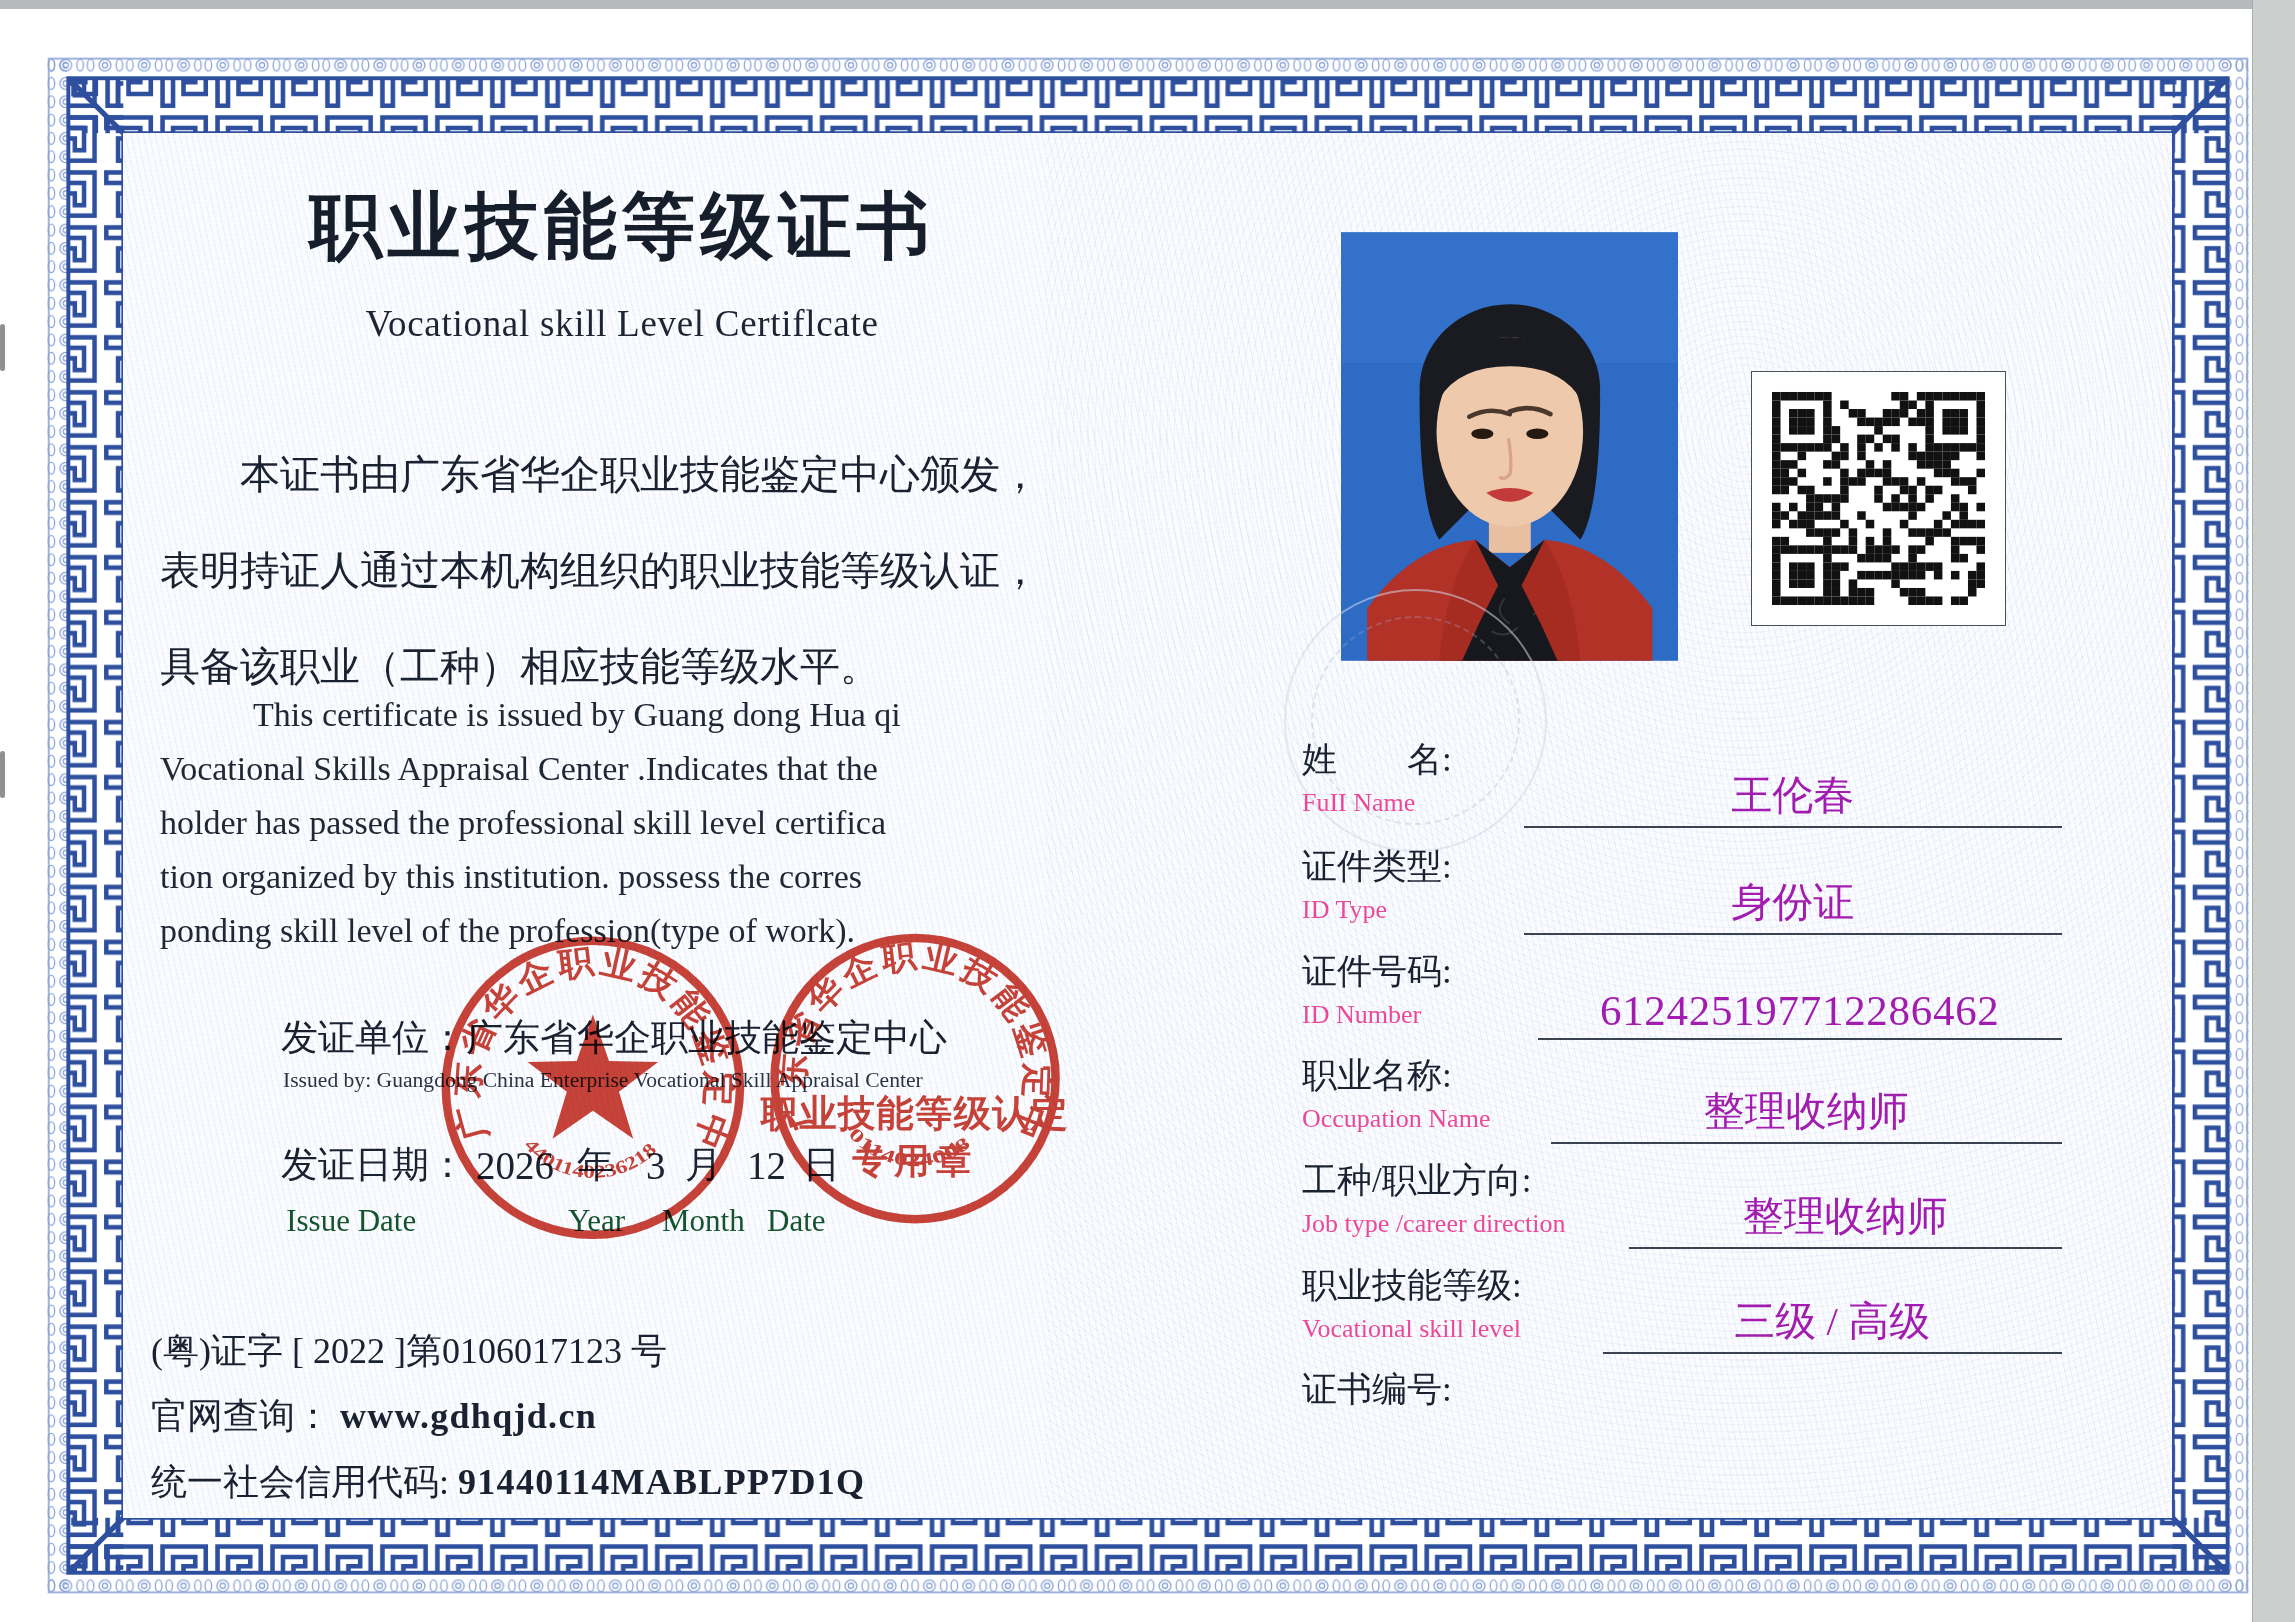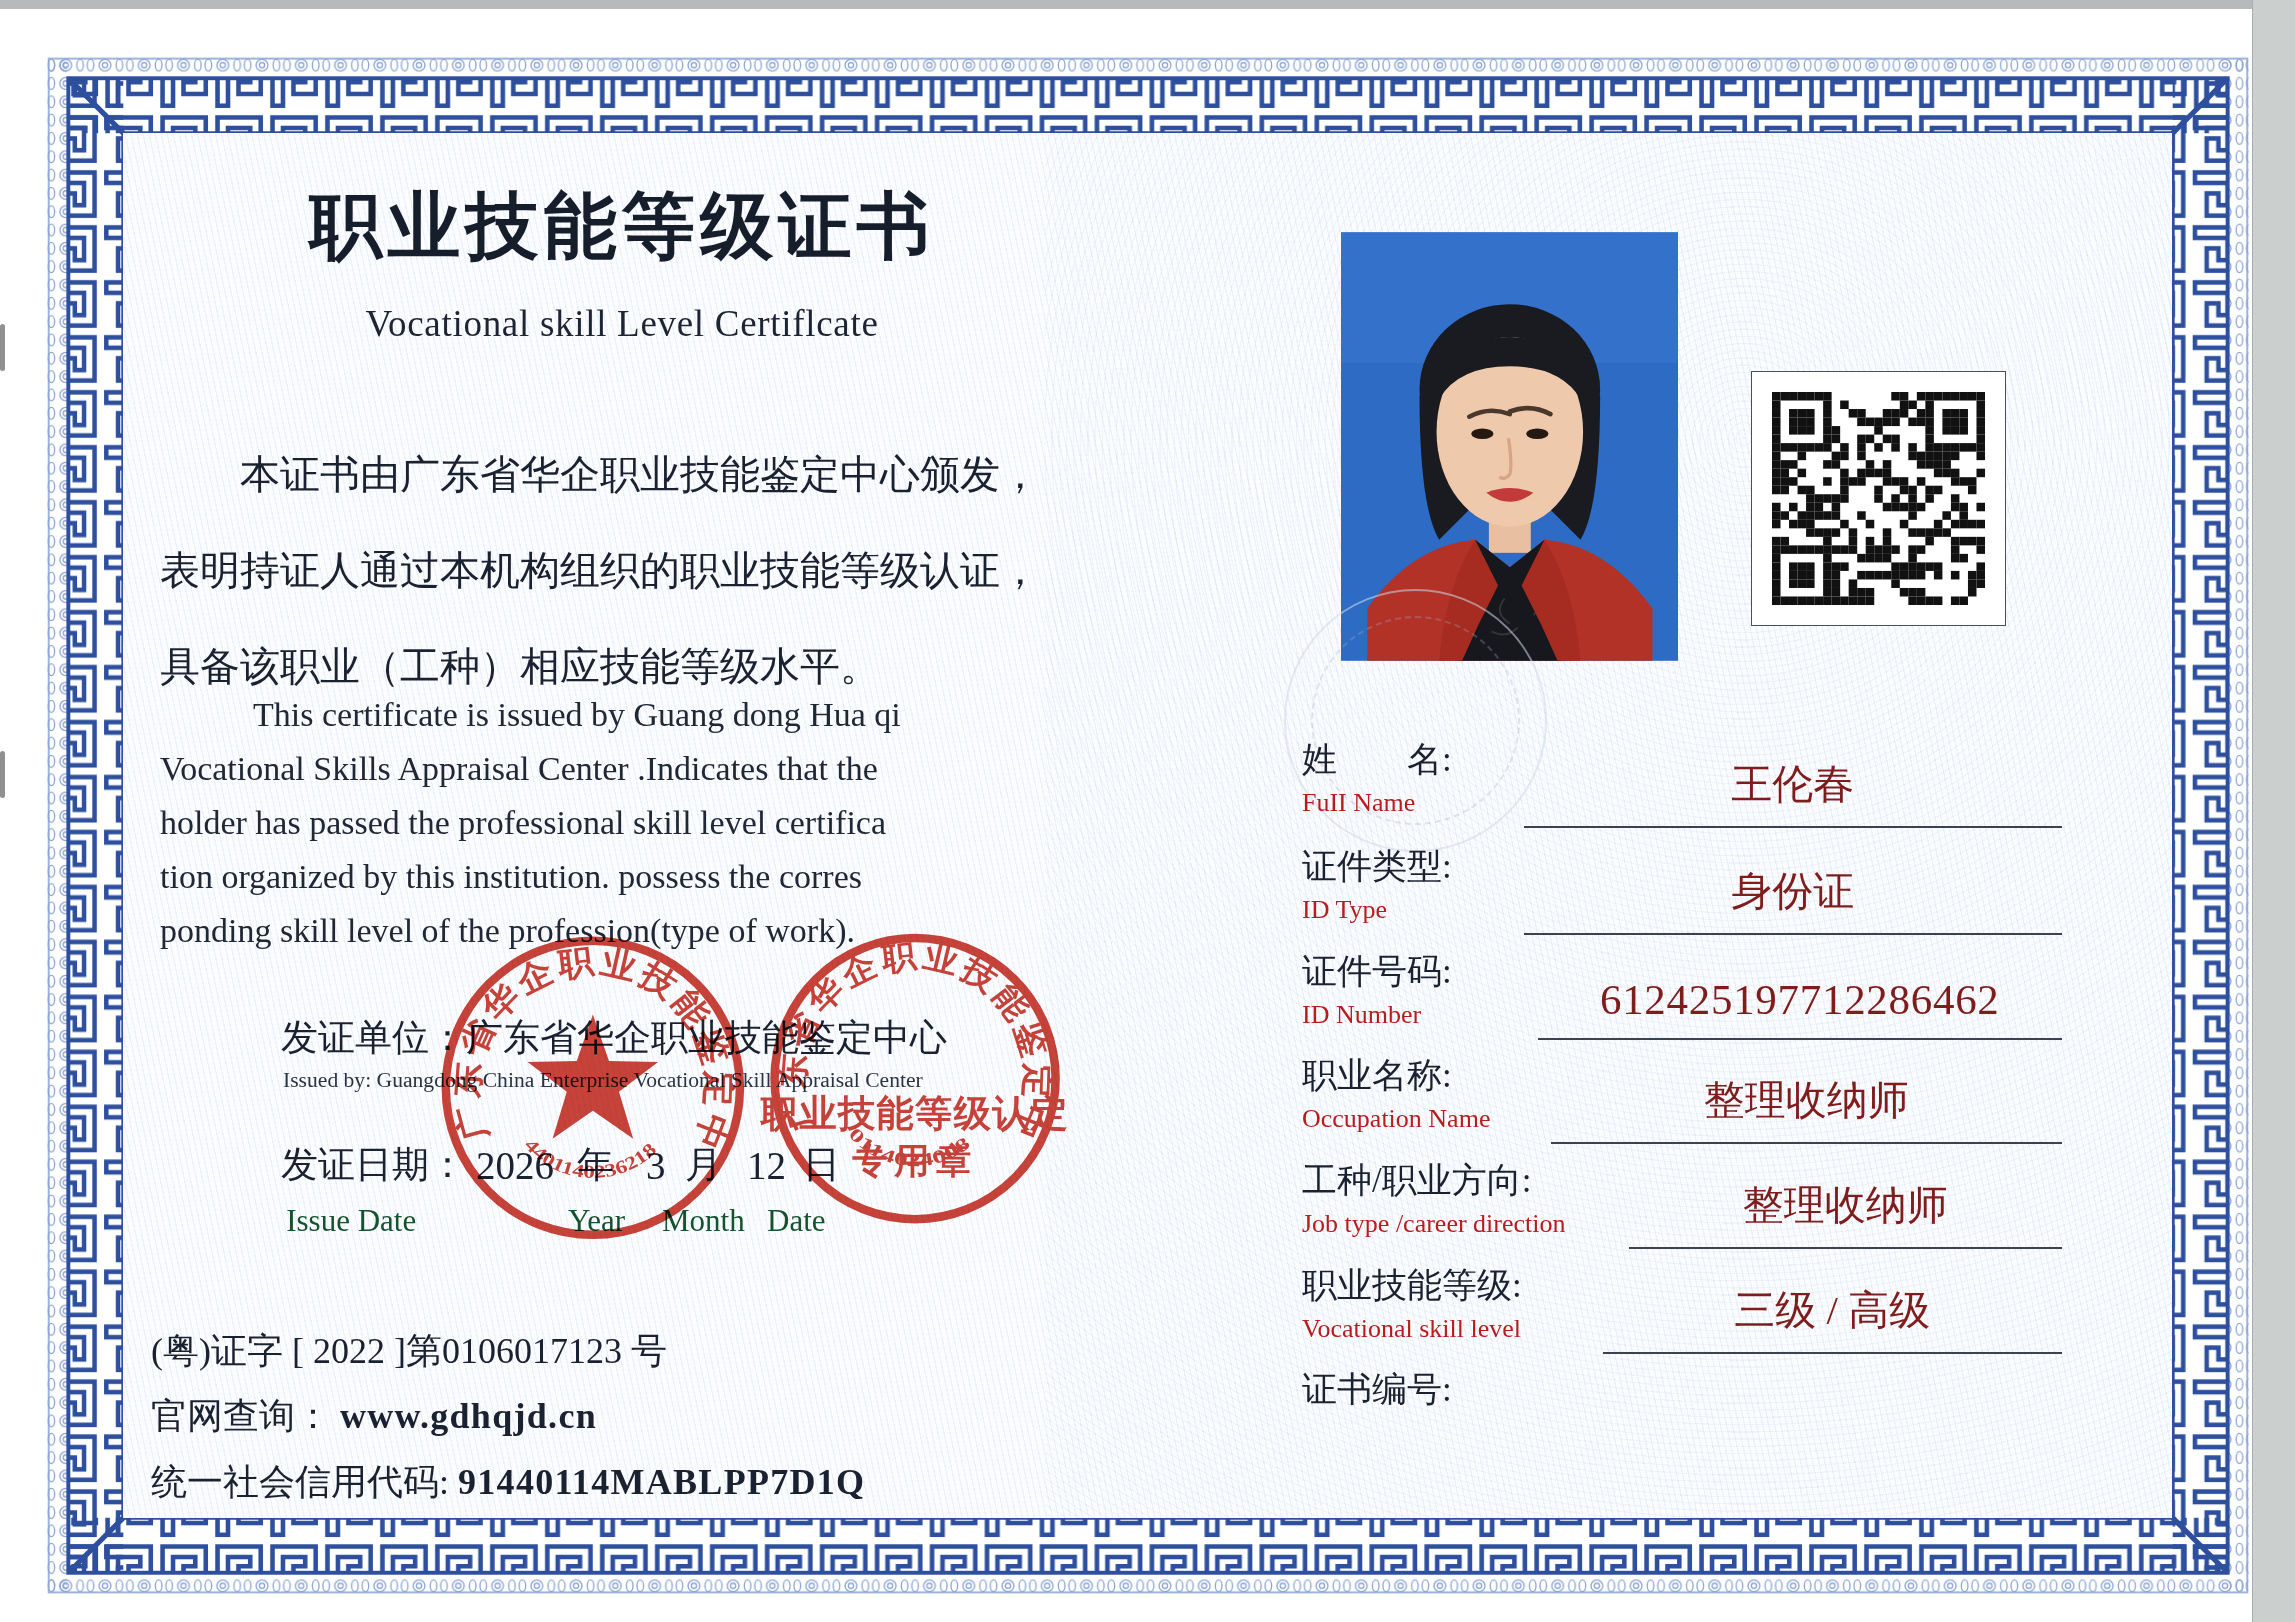--- a/index.html
+++ b/index.html
@@ -33,23 +33,23 @@
   .d-du{left:522px;}
   .d-en{font-size:31px;color:#14532d;top:63px;}
   .de0{left:5.2px;} .de1{left:287px;} .de2{left:381px;} .de3{left:486px;}
   .footer-line{left:151px;font-size:36px;color:#1a2130;white-space:nowrap;}
   .fl1{top:1327px;}
   .fl2{top:1392px;}
   .fl3{top:1458px;}
   .footer-line b{font-weight:600;letter-spacing:1.3px;}
   .field{position:absolute;left:1302px;width:766px;height:92px;}
   .fcn{font-size:35px;color:#1a2130;white-space:nowrap;}
-  .fen{font-size:26px;color:#b91c1c;margin-top:5.2px;white-space:nowrap;}
+  .fen{font-size:26px;color:#ec4899;margin-top:5.2px;white-space:nowrap;}
   .fline{position:absolute;right:6.5px;bottom:0;border-bottom:2px solid #3c4350;text-align:center;}
-  .fval{display:inline-block;padding-bottom:14px;font-size:41px;color:#7f1d1d;white-space:nowrap;}
+  .fval{display:inline-block;padding-bottom:3px;font-size:41px;color:#a21caf;white-space:nowrap;}
   .photo{position:absolute;left:1341px;top:232px;width:337px;height:429px;}
   .qr-wrap{position:absolute;left:1752px;top:372px;width:253px;height:253px;background:#ffffff;
            outline:1.3px solid #4a4f55;padding:0;}
   .stamps{position:absolute;left:406px;top:910px;mix-blend-mode:multiply;}
   .ghost-seal{position:absolute;left:1284px;top:589px;width:259px;height:259px;border-radius:50%;
       border:2.6px solid rgba(208,216,233,0.55);}
   .ghost-seal::before{content:"";position:absolute;inset:25px;border-radius:50%;
       border:2px dashed rgba(160,172,198,0.30);}
   .artifact{position:absolute;left:0;width:5.2px;height:47px;background:#343434;opacity:.55;border-radius:2.6px;}
   .a1{top:324px;} .a2{top:751px;}

